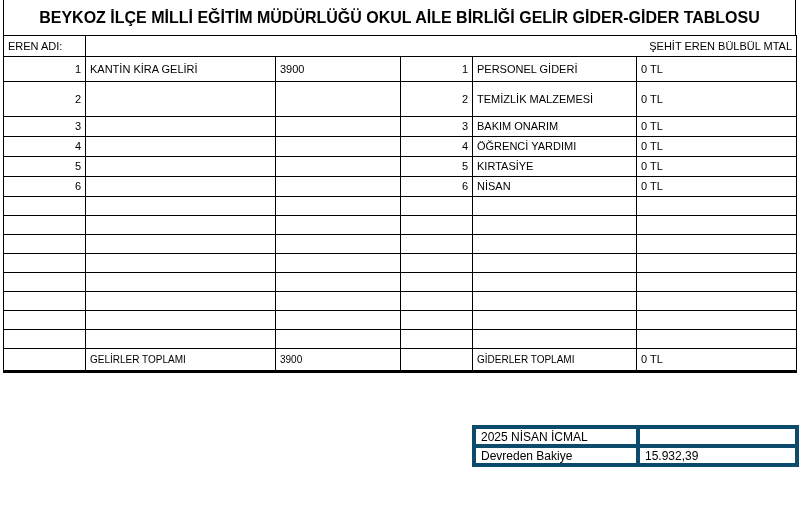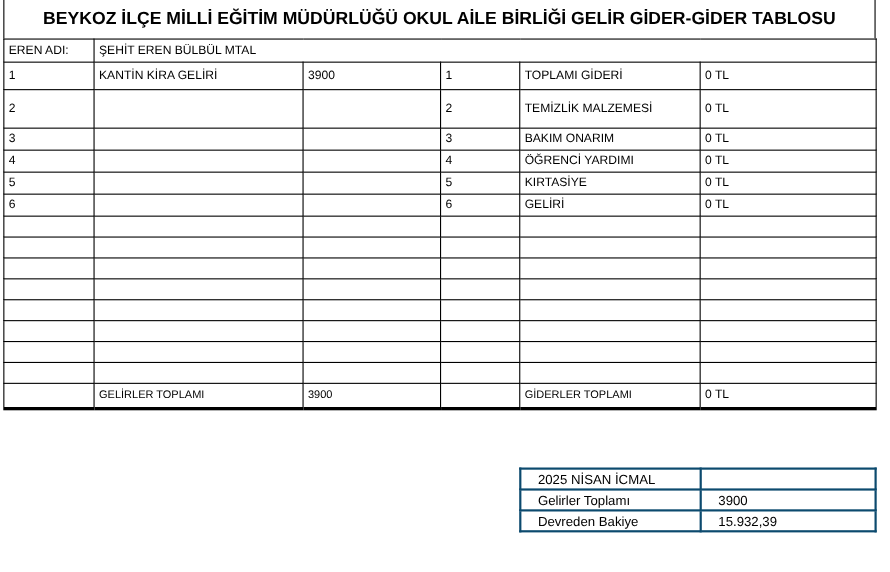--- a/index.html
+++ b/index.html
@@ -29,36 +29,36 @@
     border:1px solid #000;
     padding:0 4px;
     font-size:11px;
     line-height:1.1;
     overflow:hidden;white-space:nowrap;
     vertical-align:middle;
   }
   tr.h21{height:21px} tr.h19{height:19px} tr.h17{height:17px}
   tr.h25{height:25px} tr.h35{height:35px} tr.h20{height:20px} tr.h23{height:23px}
 
-  td.center{text-align:left;}
+  td.center{text-align:right;}
   td.right{text-align:left;}
   td.vbottom{vertical-align:bottom;padding-bottom:2px;}
   tr.r-head td{font-weight:bold;font-size:11.5px;}
   tr.r-total td{border-bottom:3px solid #000;}
   tr.r-total td.tlabel, tr.r-total td.tvalue{font-weight:normal;font-size:10px;}
 
   
   table.icmal{
     position:absolute;left:472px;top:425px;
     border-collapse:collapse;table-layout:fixed;width:323px;
     background:#fff;
   }
   table.icmal td{
-    border:2px solid #0c4a6e;
-    padding:0 15px;
+    border:4px solid #0c4a6e;
+    padding:0 5px;
     font-size:12px;
     vertical-align:middle;
     overflow:hidden;white-space:nowrap;
   }
   table.icmal tr{height:19px;}
 </style>
 </head>
 <body>
 
 <div class="sheet">
@@ -80,21 +80,21 @@
         <td>EREN ADI:</td>
         <td colspan="5" class="center">ŞEHİT EREN BÜLBÜL MTAL</td>
       </tr>
 
 
       <tr class="h25">
         <td class="center">1</td>
         <td>KANTİN KİRA GELİRİ</td>
         <td class="right">3900</td>
         <td class="center">1</td>
-        <td>TOPLAMI GİDERİ</td>
+        <td>PERSONEL GİDERİ</td>
         <td>0 TL</td>
       </tr>
       <tr class="h35">
         <td class="center">2</td>
         <td></td>
         <td class="right"></td>
         <td class="center">2</td>
         <td class="vbottom">TEMİZLİK MALZEMESİ</td>
         <td class="vbottom">0 TL</td>
       </tr>
@@ -120,21 +120,21 @@
         <td class="right"></td>
         <td class="center">5</td>
         <td>KIRTASİYE</td>
         <td>0 TL</td>
       </tr>
       <tr class="h20">
         <td class="center">6</td>
         <td></td>
         <td class="right"></td>
         <td class="center">6</td>
-        <td>GELİRİ</td>
+        <td>NİSAN</td>
         <td>0 TL</td>
       </tr>
 
       <tr class="h19">
           <td></td>
           <td></td>
           <td></td>
           <td></td>
           <td></td>
           <td></td>
@@ -211,23 +211,19 @@
     <colgroup>
       <col style="width:164px">
         <col style="width:159px">
     </colgroup>
     <tbody>
       <tr>
         <td>2025 NİSAN İCMAL</td>
         <td></td>
       </tr>
       <tr>
-        <td>Gelirler Toplamı</td>
-        <td class="right">3900</td>
-      </tr>
-      <tr>
         <td>Devreden Bakiye</td>
         <td class="right">15.932,39</td>
       </tr>
     </tbody>
   </table>
 
 </div>
 
 </body></html>

